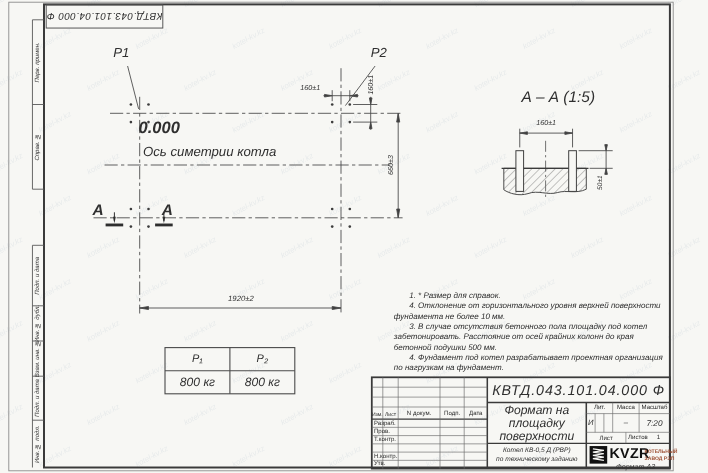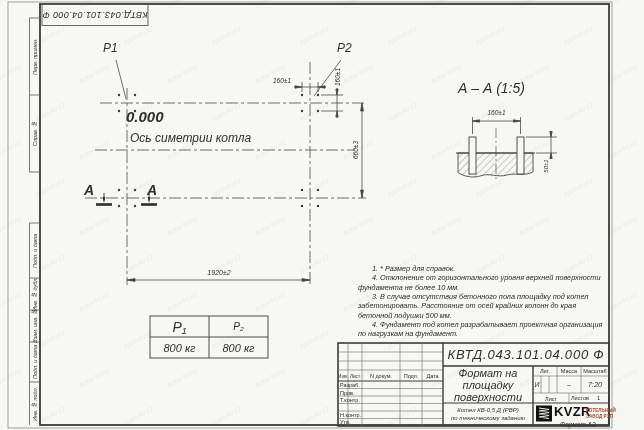--- a/index.html
+++ b/index.html
@@ -302,32 +302,32 @@
   <div class="abs it" style="left:337px;top:41px;font-size:12px;">P2</div>
   <div class="abs it" style="left:126px;top:108px;font-size:15px;font-weight:bold;">0.000</div>
   <div class="abs it" style="left:130px;top:131px;font-size:12px;">Ось симетрии котла</div>
   <div class="abs dim" style="left:273px;top:77px;">160±1</div>
   <div class="abs dim ctr rot" style="left:317px;top:72px;width:40px;height:10px;">160±1</div>
   <div class="abs dim ctr rot" style="left:335px;top:145px;width:40px;height:10px;">660±3</div>
   <div class="abs dim ctr" style="left:198px;top:269px;width:42px;font-size:7px;">1920±2</div>
   <div class="abs it" style="left:84px;top:182px;font-size:14px;font-weight:bold;">А</div>
   <div class="abs it" style="left:147px;top:182px;font-size:14px;font-weight:bold;">А</div>
 
-  <div class="abs it" style="left:458px;top:80px;font-size:14px;">А – А (1:5)</div>
+  <div class="abs it" style="left:474px;top:80px;font-size:14px;">А – А (1:5)</div>
   <div class="abs dim ctr" style="left:478px;top:109px;width:37px;">160±1</div>
   <div class="abs dim ctr rot" style="left:526px;top:161px;width:40px;height:10px;font-size:6px;">50±1</div>
 
   <div class="abs notes" style="left:358px;top:264px;width:253px;">
     <p>1.  * Размер для справок.</p>
     <p>4.  Отклонение от горизонтального уровня верхней поверхности фундамента не более 10 мм.</p>
     <p>3.  В случае отсутствия бетонного пола площадку под котел забетонировать.  Расстояние от осей крайних колонн до края бетонной подушки 500 мм.</p>
     <p>4.  Фундамент под котел разрабатывает проектная организация по нагрузкам на фундамент.</p>
   </div>
 
-  <div class="abs ctr it" style="left:150px;top:316px;width:59px;height:21px;font-size:14px;">P₁</div>
+  <div class="abs ctr it" style="left:150px;top:316px;width:59px;height:21px;font-size:10px;">P₁</div>
   <div class="abs ctr it" style="left:209px;top:316px;width:59px;height:21px;font-size:10px;">P₂</div>
   <div class="abs ctr it" style="left:150px;top:337px;width:59px;height:21px;font-size:11px;">800 кг</div>
   <div class="abs ctr it" style="left:209px;top:337px;width:59px;height:21px;font-size:11px;">800 кг</div>
 
   <div class="abs ctr it" style="left:443px;top:344px;width:166px;height:21px;font-size:13px;letter-spacing:.8px;white-space:nowrap;">КВТД.043.101.04.000  Ф</div>
 
   <div class="abs tb ctr" style="left:338px;top:371.5px;width:10px;height:9px;font-size:4.6px;">Изм.</div>
   <div class="abs tb ctr" style="left:348px;top:371.5px;width:14px;height:9px;font-size:4.6px;">Лист</div>
   <div class="abs tb ctr" style="left:362px;top:371.5px;width:38px;height:9px;">N докум.</div>
   <div class="abs tb ctr" style="left:400px;top:371.5px;width:22px;height:9px;">Подп.</div>

